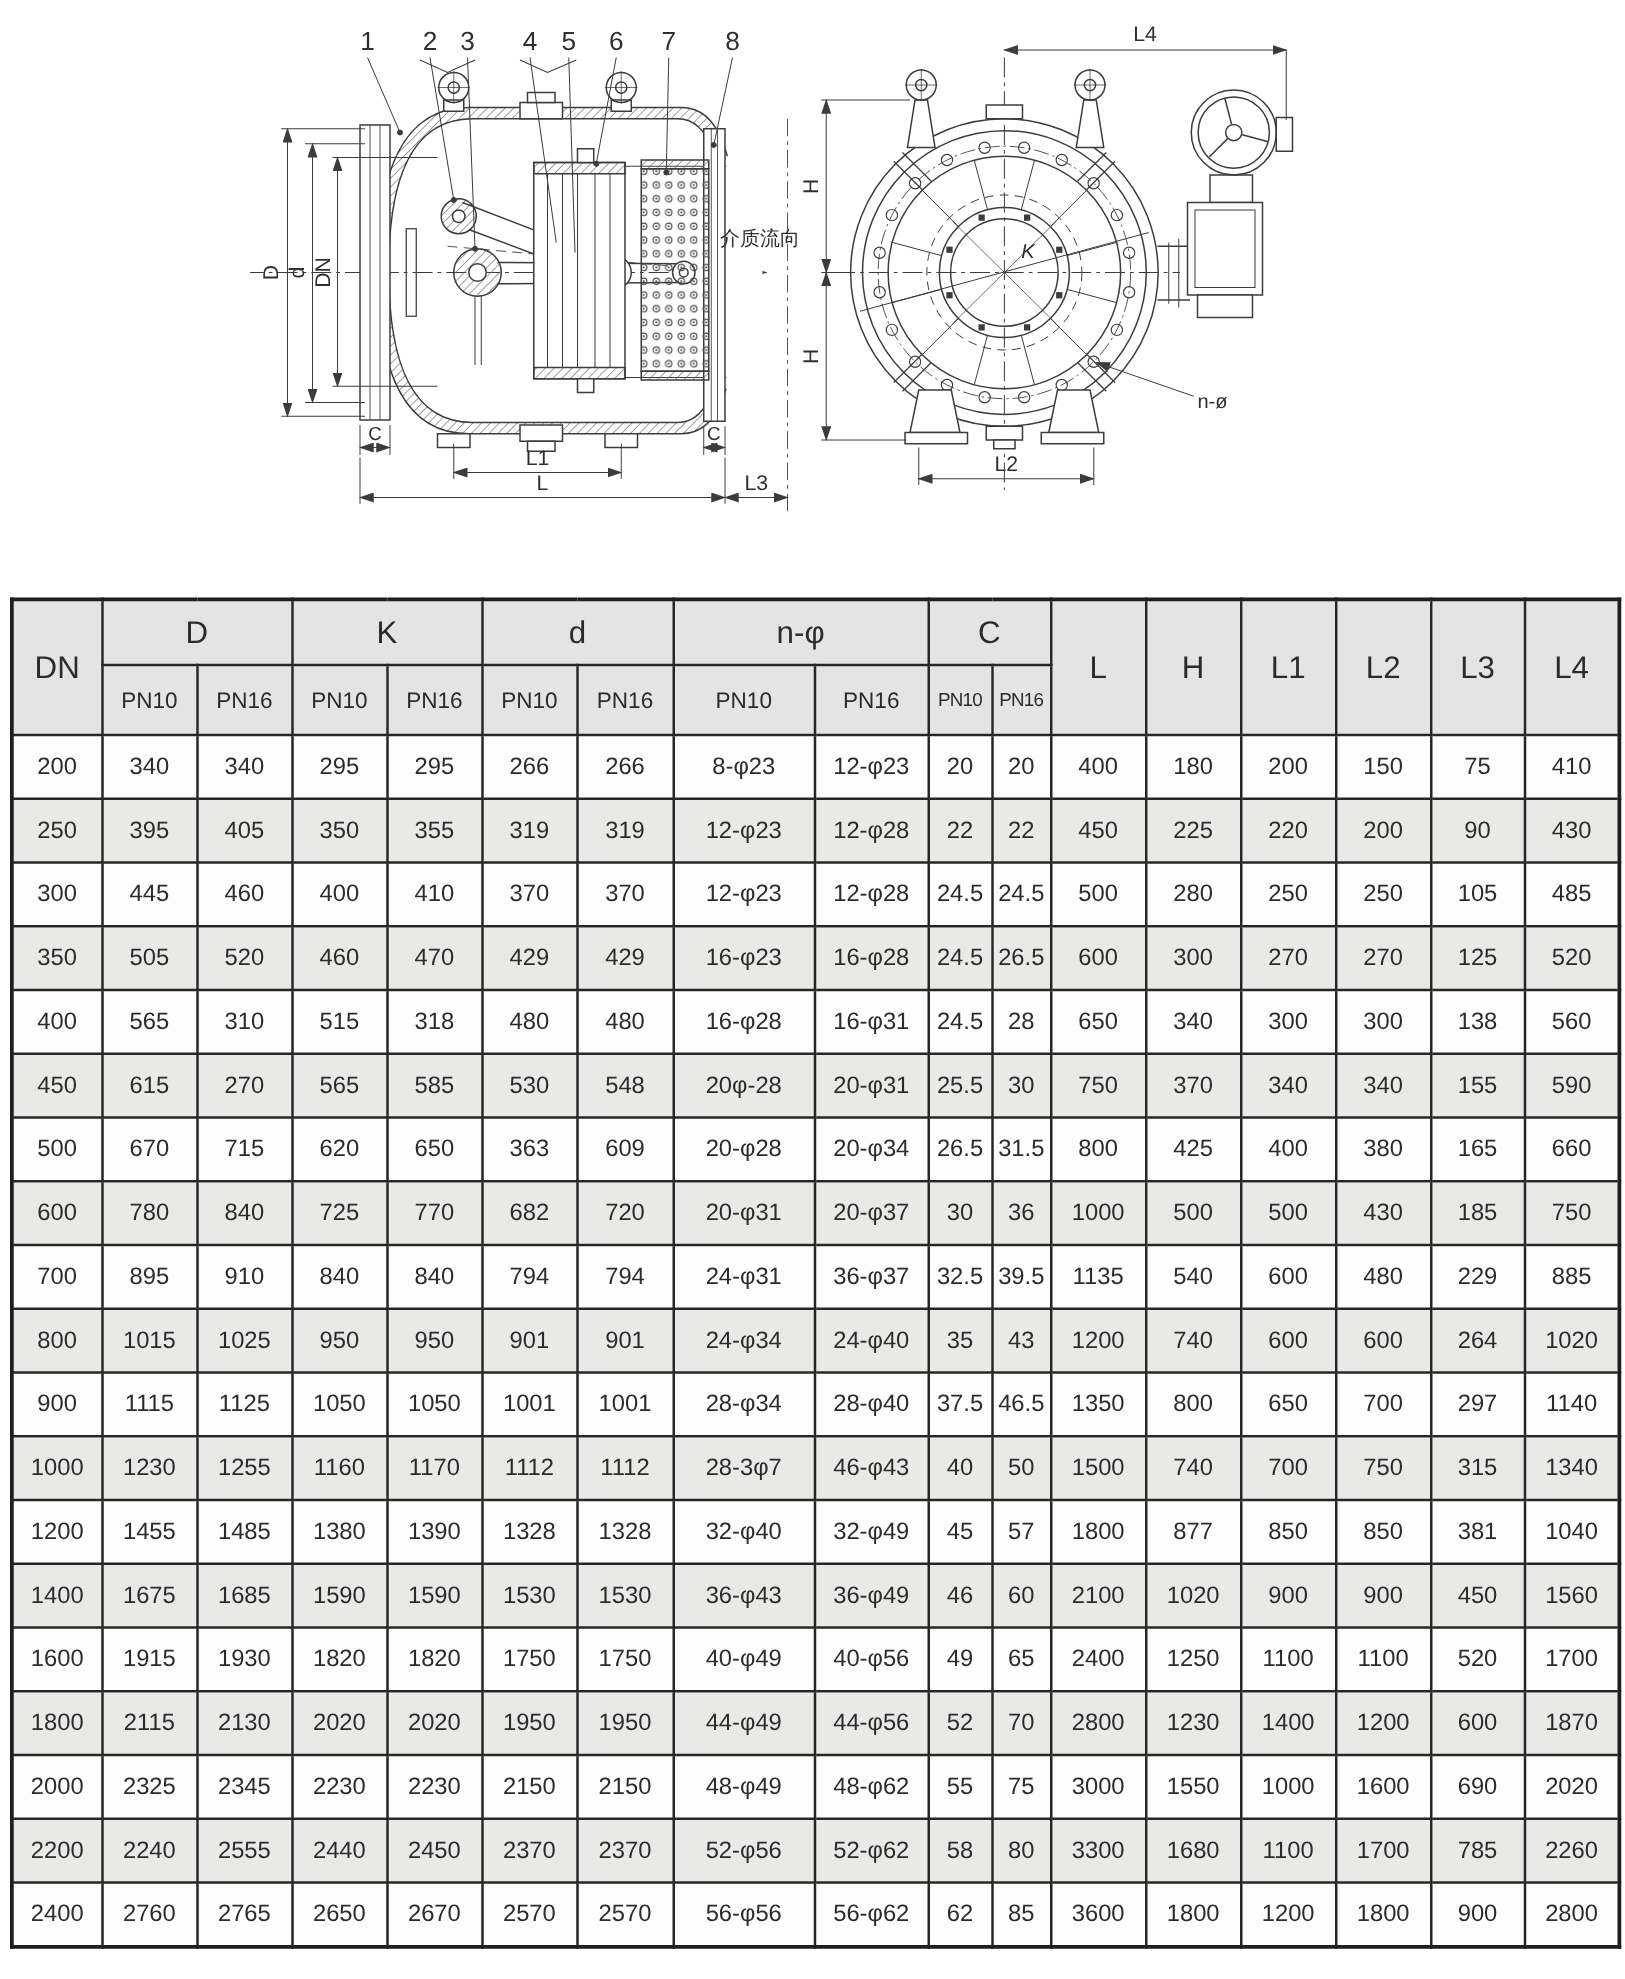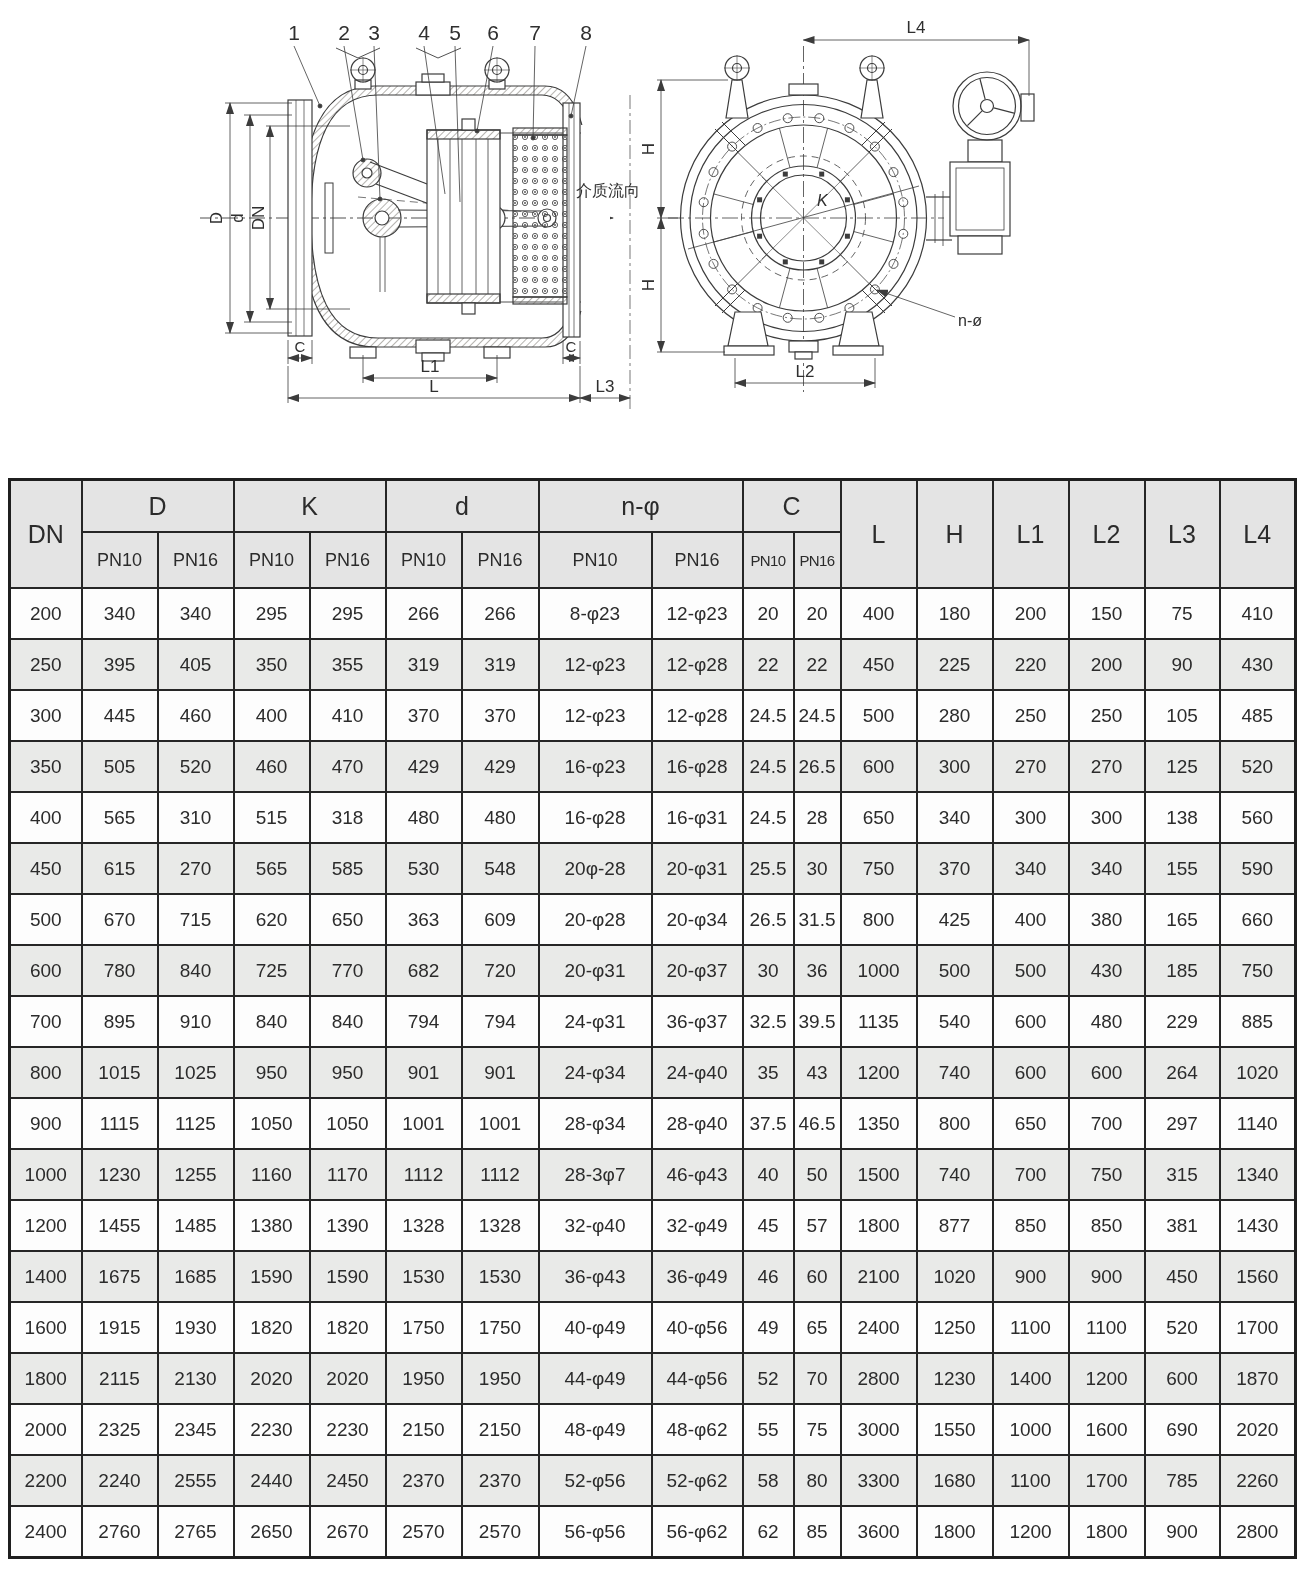--- a/index.html
+++ b/index.html
@@ -633,21 +633,21 @@
           <td>1328</td>
           <td>32-φ40</td>
           <td>32-φ49</td>
           <td>45</td>
           <td>57</td>
           <td>1800</td>
           <td>877</td>
           <td>850</td>
           <td>850</td>
           <td>381</td>
-          <td>1430</td>
+          <td>1040</td>
         </tr>
         <tr class="alt">
           <td>1400</td>
           <td>1675</td>
           <td>1685</td>
           <td>1590</td>
           <td>1590</td>
           <td>1530</td>
           <td>1530</td>
           <td>36-φ43</td>

